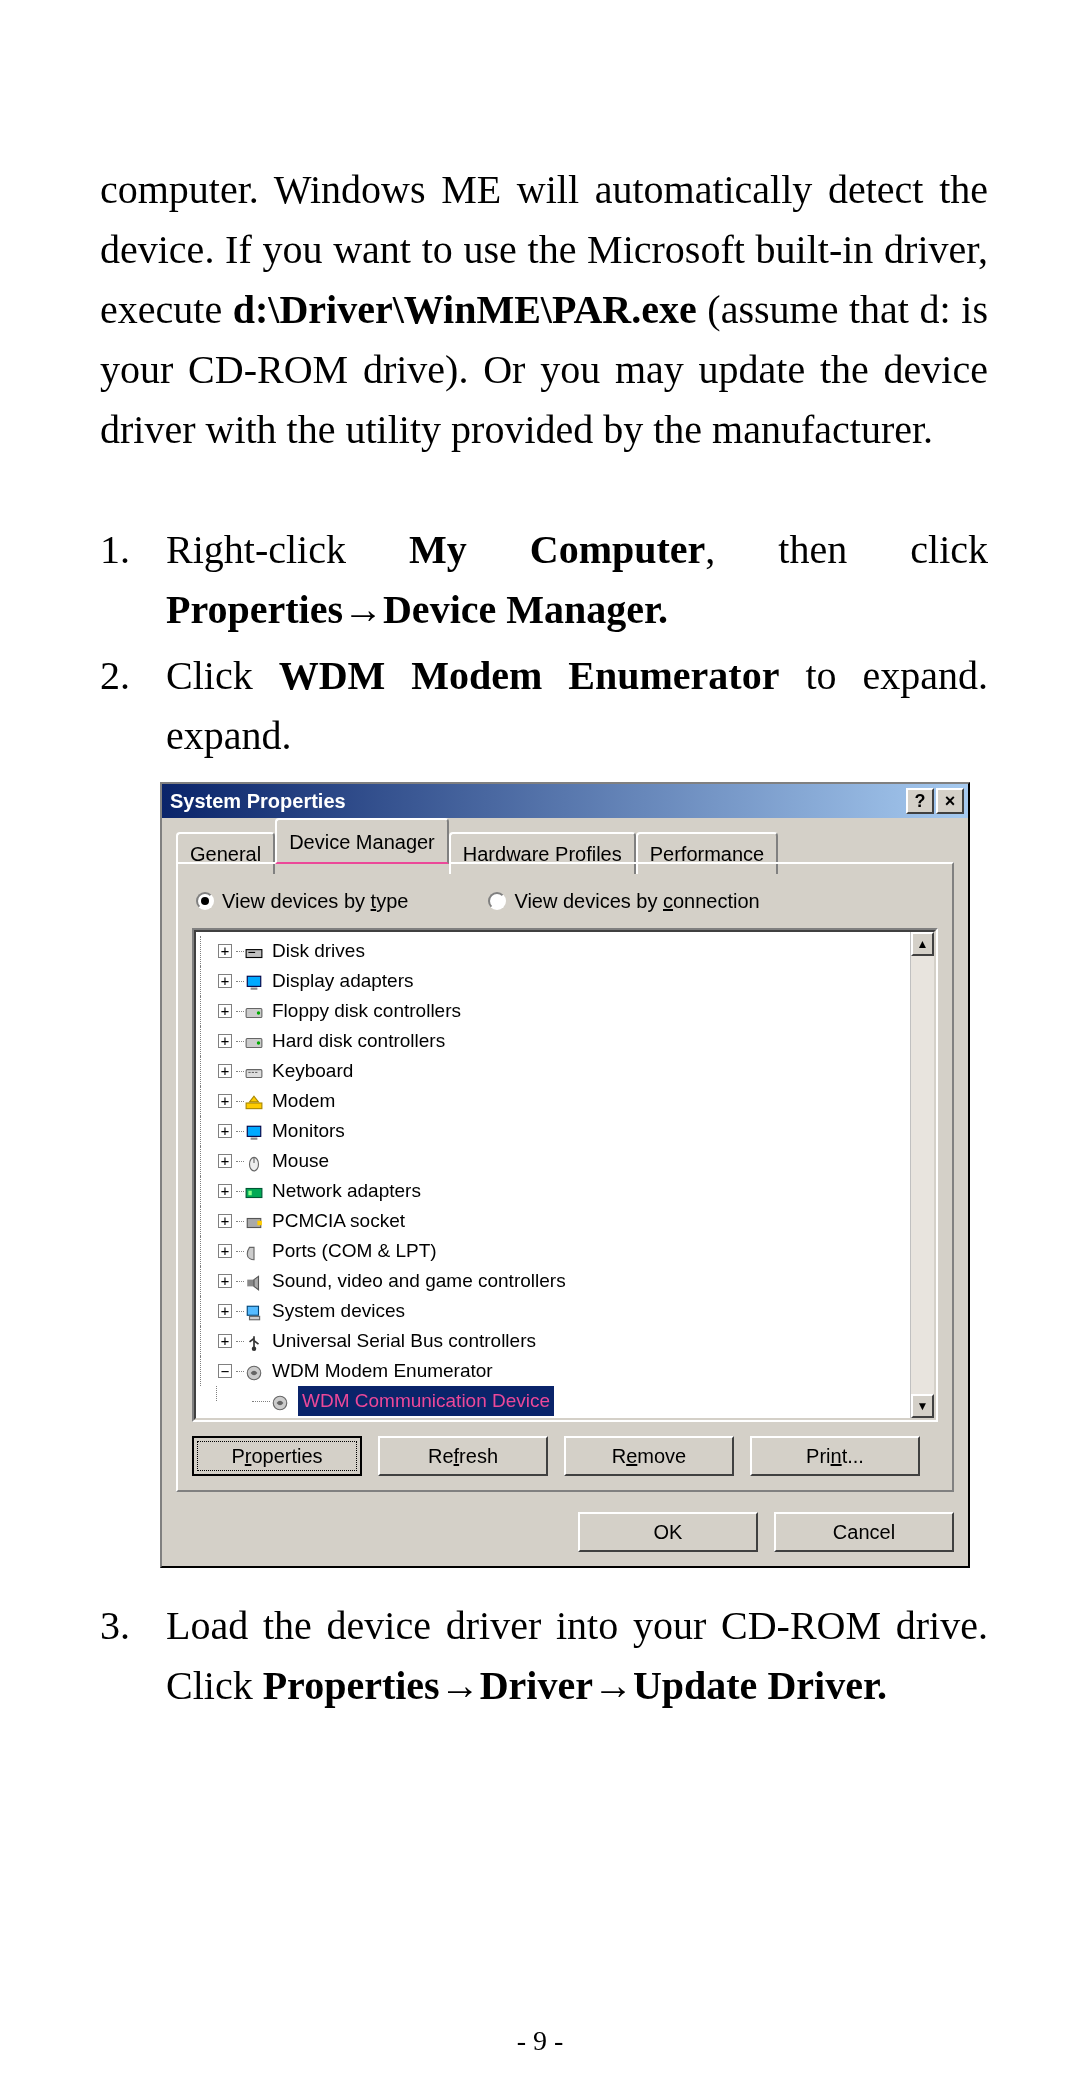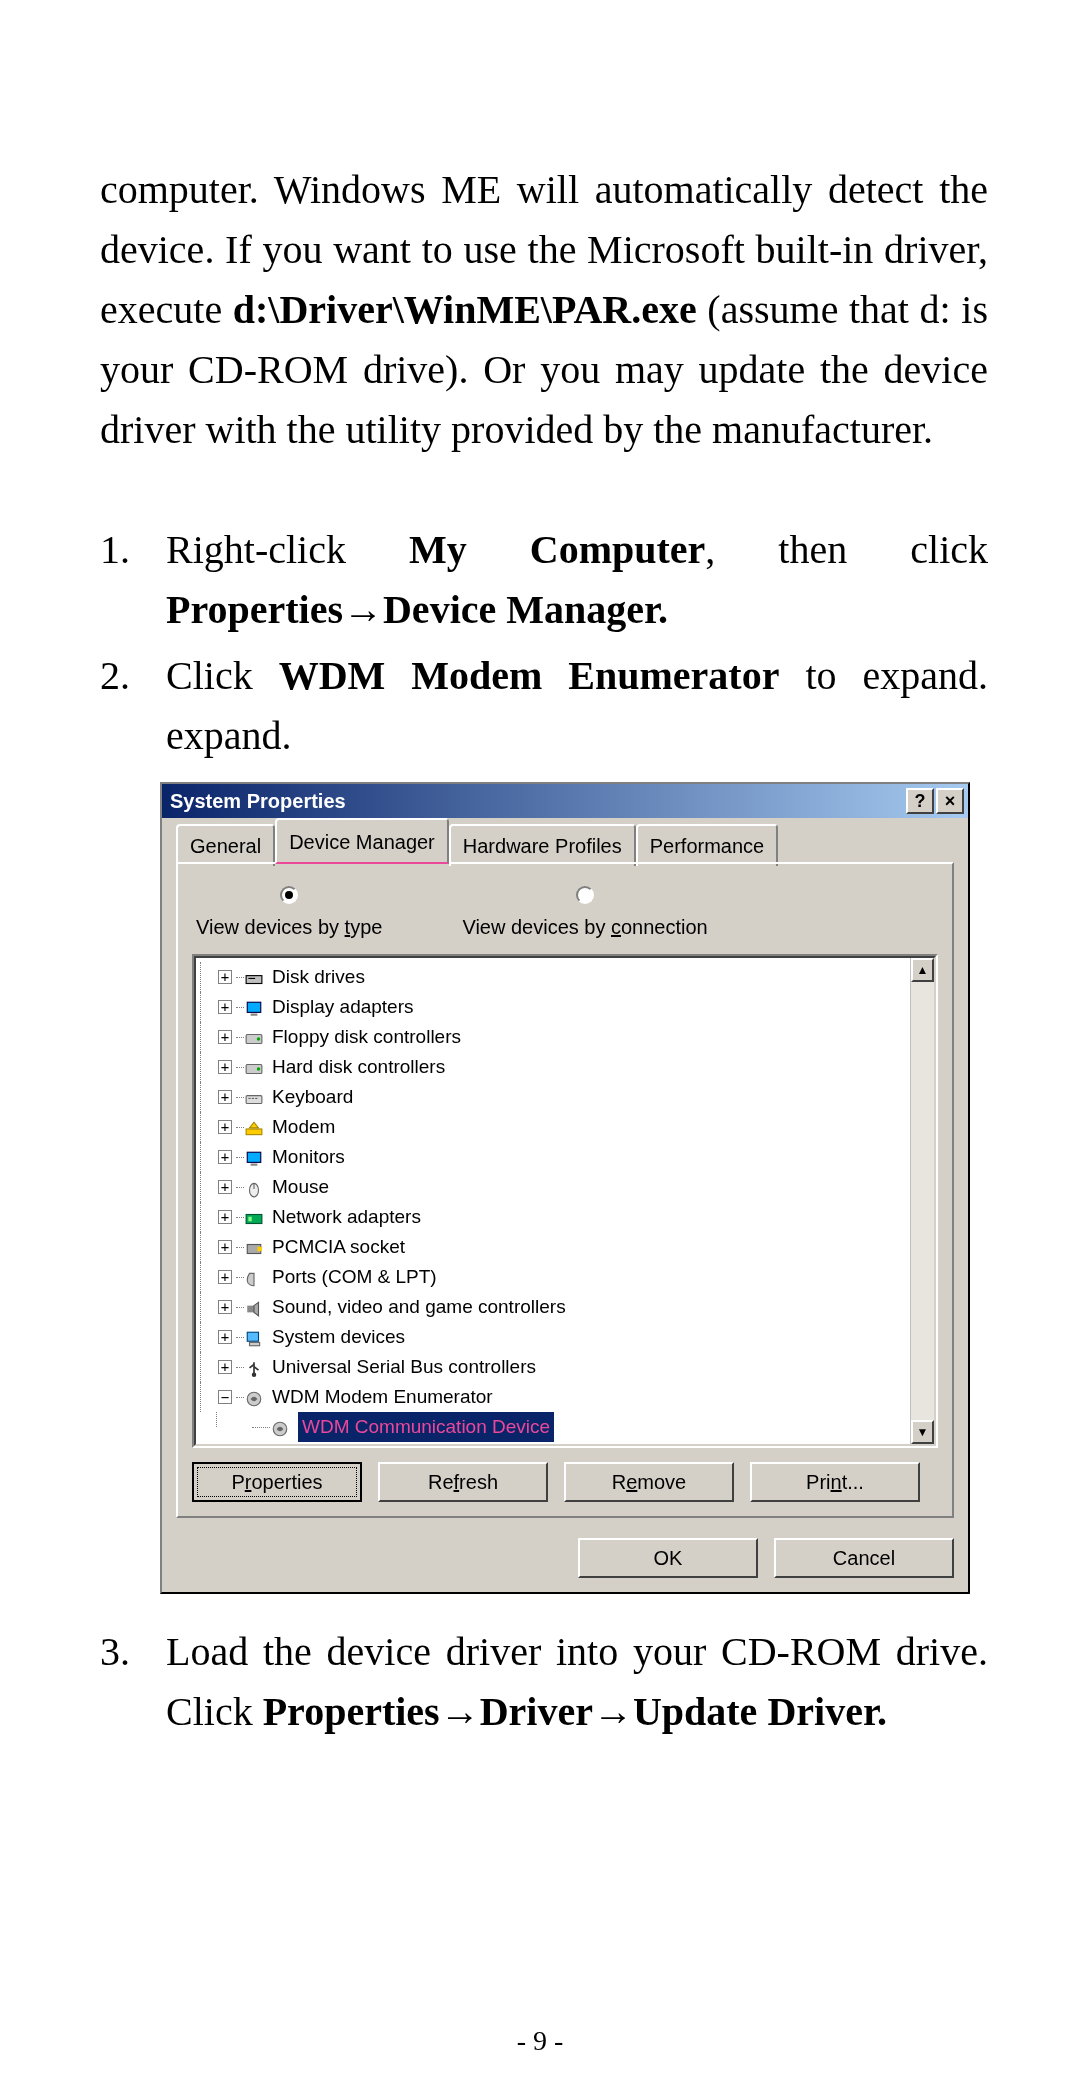--- a/index.html
+++ b/index.html
@@ -66,39 +66,39 @@
     background: #d4d0c8;
     border: 2px solid #fff;
     border-right-color: #808080;
     border-bottom: none;
     border-top-left-radius: 4px;
     border-top-right-radius: 4px;
     padding: 5px 12px;
     margin-right: 0px;
     font-size: 20px;
     position: relative;
-    top: 2px;
+    top: 10px;
   }
   .tab.active {
     top: 0;
     padding-top: 7px;
     z-index: 2;
     border-bottom: 2px solid #ec4899;
   }
   .tab-panel {
     border: 2px solid #fff;
     border-right-color: #808080;
     border-bottom-color: #808080;
     padding: 14px;
     position: relative;
     z-index: 1;
     margin-top: -2px;
   }
   .radio-row { display: flex; gap: 80px; margin: 8px 4px 12px 4px; }
-  .radio-opt { display: flex; align-items: center; gap: 8px; font-size: 20px; flex-direction: column; }
+  .radio-opt { display: flex; align-items: center; gap: 8px; font-size: 20px; }
   .radio {
     width: 18px; height: 18px; border-radius: 50%;
     border: 2px solid #808080; border-right-color: #fff; border-bottom-color: #fff;
     background: #fff; display: flex; align-items: center; justify-content: center;
   }
   .radio .dot { width: 8px; height: 8px; border-radius: 50%; background: #000; }
   .tree-outer {
     border: 2px solid #808080;
     border-right-color: #fff; border-bottom-color: #fff;
   }

